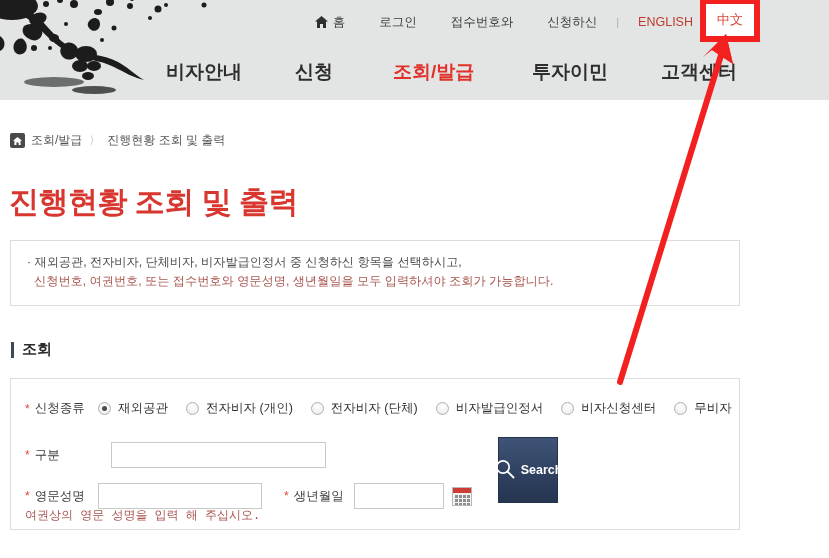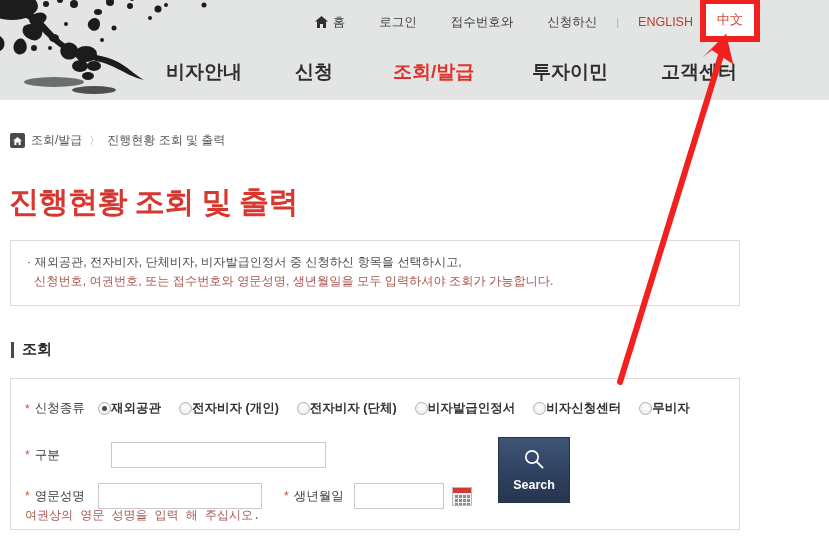--- a/index.html
+++ b/index.html
@@ -149,22 +149,22 @@
     font-size: 12.5px; color: #3a3a3a; white-space: nowrap;
   }
 
   
   .row-radio {
     position: absolute; left: 14px; top: 21px;
     display: flex; align-items: center;
   }
   .radio-label-cell { width: 73px; display: flex; align-items: center; }
   .radio-opt {
-    display: flex; align-items: center; 
-    margin-right: 18px; white-space: nowrap; font-weight: bold;
+    display: flex; align-items: center; gap: 7px;
+    margin-right: 18px; white-space: nowrap;
   }
   .radio-dot {
     width: 13px; height: 13px; border-radius: 50%;
     border: 1px solid #b0b0b0;
     background: radial-gradient(circle at 50% 35%, #ffffff 0%, #eeeeee 75%, #e2e2e2 100%);
     position: relative; flex: none;
   }
   .radio-dot.checked::after {
     content: ""; position: absolute;
     left: 3px; top: 3px; width: 5px; height: 5px;
@@ -218,24 +218,24 @@
 
   
   .hint-text {
     position: absolute; left: 14px; top: 128px;
     font-size: 12px; color: #a8564f; white-space: nowrap; font-family: Liberation Mono, monospace;
   }
 
   
   .search-btn {
     position: absolute; left: 498px; top: 437px;
-    width: 72px; height: 66px;
+    width: 60px; height: 66px;
     background: linear-gradient(180deg, #3f5476 0%, #2f4160 55%, #263650 100%);
     border: 1px solid #243349;
-    display: flex; flex-direction: column;
+    display: flex; flex-direction: row;
     align-items: center; justify-content: center;
     gap: 5px;
     color: #ffffff;
     cursor: pointer;
   }
   .search-btn-label { font-size: 12.5px; font-weight: bold; }
 
   
   .annotation-arrow {
     position: absolute; left: 0; top: 0;

